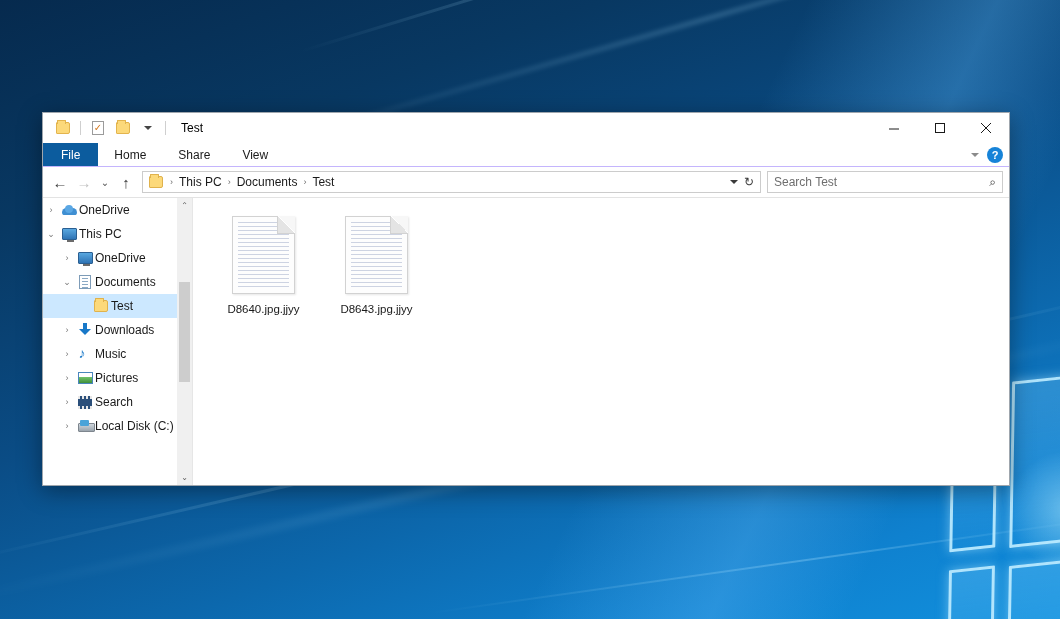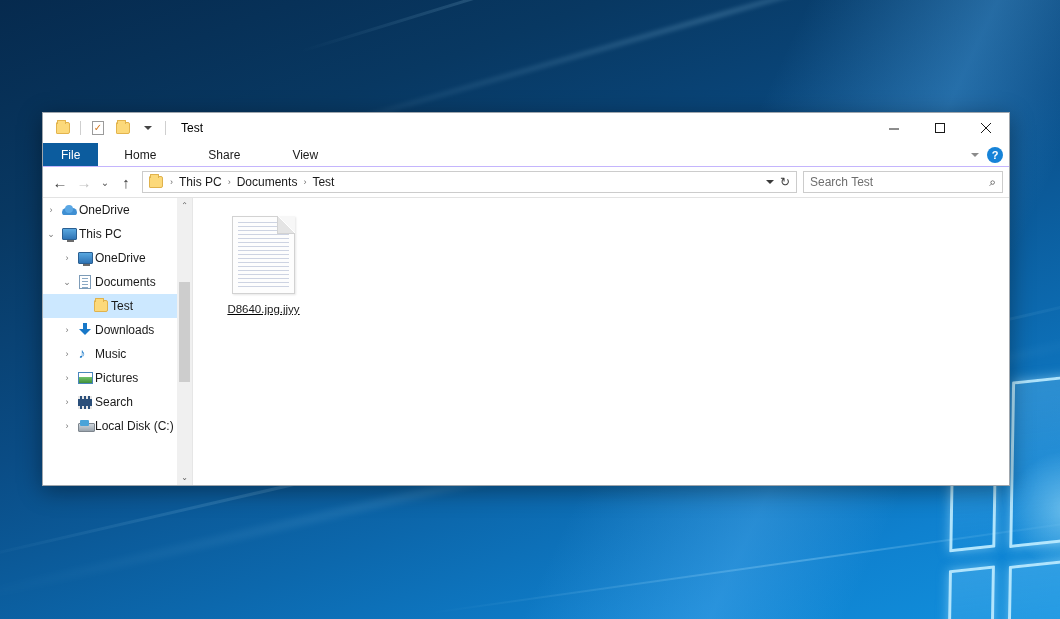--- a/index.html
+++ b/index.html
@@ -82,21 +82,21 @@
   #wincontrols { position: absolute; right: 0; top: 0; height: 30px; display: flex; }
   .wc { width: 46px; height: 30px; display: flex; align-items: center; justify-content: center;
         font-size: 13px; color: #1a1a1a; }
   .wc svg { display: block; }
 
   
   #ribbon {
     height: 24px; display: flex; align-items: stretch; flex: 0 0 auto;
     border-bottom: 1px solid #c4b5fd; position: relative; background: #fff;
   }
-  .rtab { padding: 0 26px; display: flex; align-items: center; font-size: 12px; color: #1a1a1a; }
+  .rtab { padding: 0 16px; display: flex; align-items: center; font-size: 12px; color: #1a1a1a; }
   .rtab.file { background: #0c5c9e; color: #fff; padding: 0 18px; }
   #ribbon-right { position: absolute; right: 6px; top: 0; height: 24px; display: flex; align-items: center; gap: 8px; }
   .collapse-chev { width: 0; height: 0; border-left: 4px solid transparent; border-right: 4px solid transparent;
     border-top: 4px solid #8b8b8b; }
   #help-btn {
     width: 16px; height: 16px; border-radius: 50%; background: #1683d8; color: #fff;
     font-size: 11px; font-weight: bold; display: flex; align-items: center; justify-content: center;
   }
 
   
@@ -112,21 +112,21 @@
     flex: 1; height: 22px; border: 1px solid #cccccc; background: #fff;
     display: flex; align-items: center; padding: 0 4px; gap: 2px; margin-left: 3px;
   }
   .crumb { font-size: 12px; color: #1a1a1a; padding: 0 3px; }
   .crumb-sep { font-size: 9px; color: #6a6a6a; padding: 0 1px; }
   #crumb-right { margin-left: auto; display: flex; align-items: center; gap: 6px; padding-right: 2px; }
   .crumb-chev { width: 0; height: 0; border-left: 4px solid transparent; border-right: 4px solid transparent;
     border-top: 4px solid #3a3a3a; }
   #refresh-btn { font-size: 12px; color: #3a3a3a; }
   #searchbox {
-    width: 200px; height: 22px; border: 1px solid #cccccc; background: #fff;
+    width: 236px; height: 22px; border: 1px solid #cccccc; background: #fff;
     display: flex; align-items: center; padding: 0 6px; margin-left: 4px;
   }
   #search-input {
     flex: 1; border: none; outline: none; font-size: 12px; color: #222;
     font-family: "Liberation Sans", sans-serif; background: transparent;
   }
   #search-input::placeholder { color: #6e6e6e; opacity: 1; }
   #search-ico { font-size: 12px; color: #4a4a4a; }
 
   
@@ -187,21 +187,20 @@
   .sb-arrow { height: 15px; display: flex; align-items: center; justify-content: center;
               font-size: 8px; color: #606060; }
   #sb-thumb { position: absolute; left: 2px; right: 2px; top: 84px; height: 100px; background: #cdcdcd; }
 
   
   #filepane { flex: 1; background: #fff; position: relative; padding: 14px 0 0 14px; }
   #filegrid { display: flex; flex-wrap: wrap; }
   .fileitem {
     width: 113px; display: flex; flex-direction: column; align-items: center;
     padding-top: 4px;
-    text-decoration: underline;
   }
   .docicon {
     width: 63px; height: 78px; position: relative;
     background: #fdfdfd;
     border: 1px solid #d2d2d2;
     box-shadow: 1px 1px 2px rgba(0,0,0,0.10);
   }
   .doclines {
     position: absolute; left: 5px; right: 5px; top: 5px; bottom: 6px;
     background: repeating-linear-gradient(180deg,
@@ -420,17 +419,24 @@
 
     <div id="filepane">
       <div id="filegrid">
           <div class="fileitem">
             <div class="docicon">
               <div class="doclines"></div>
               <div class="docfold"></div>
             </div>
             <div class="filelabel">D8640.jpg.jjyy</div>
           </div>
+          <div class="fileitem">
+            <div class="docicon">
+              <div class="doclines"></div>
+              <div class="docfold"></div>
+            </div>
+            <div class="filelabel">D8643.jpg.jjyy</div>
+          </div>
         </div>
     </div>
   </div>
 
 </div>
 
 </body></html>

